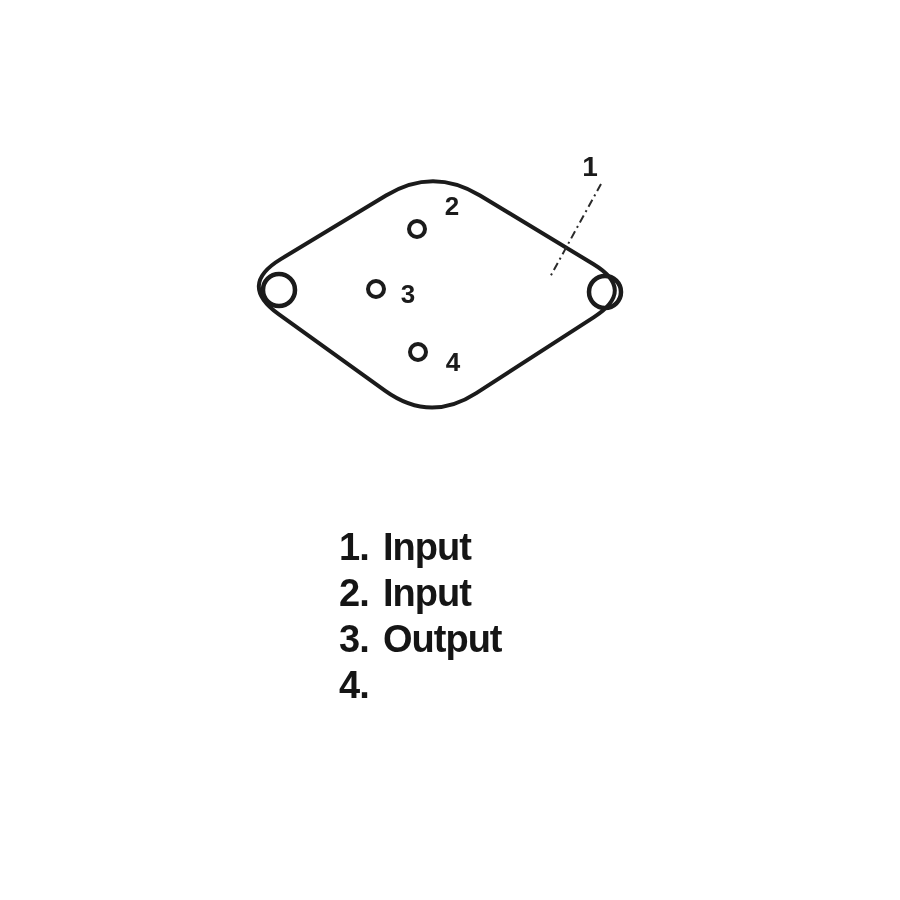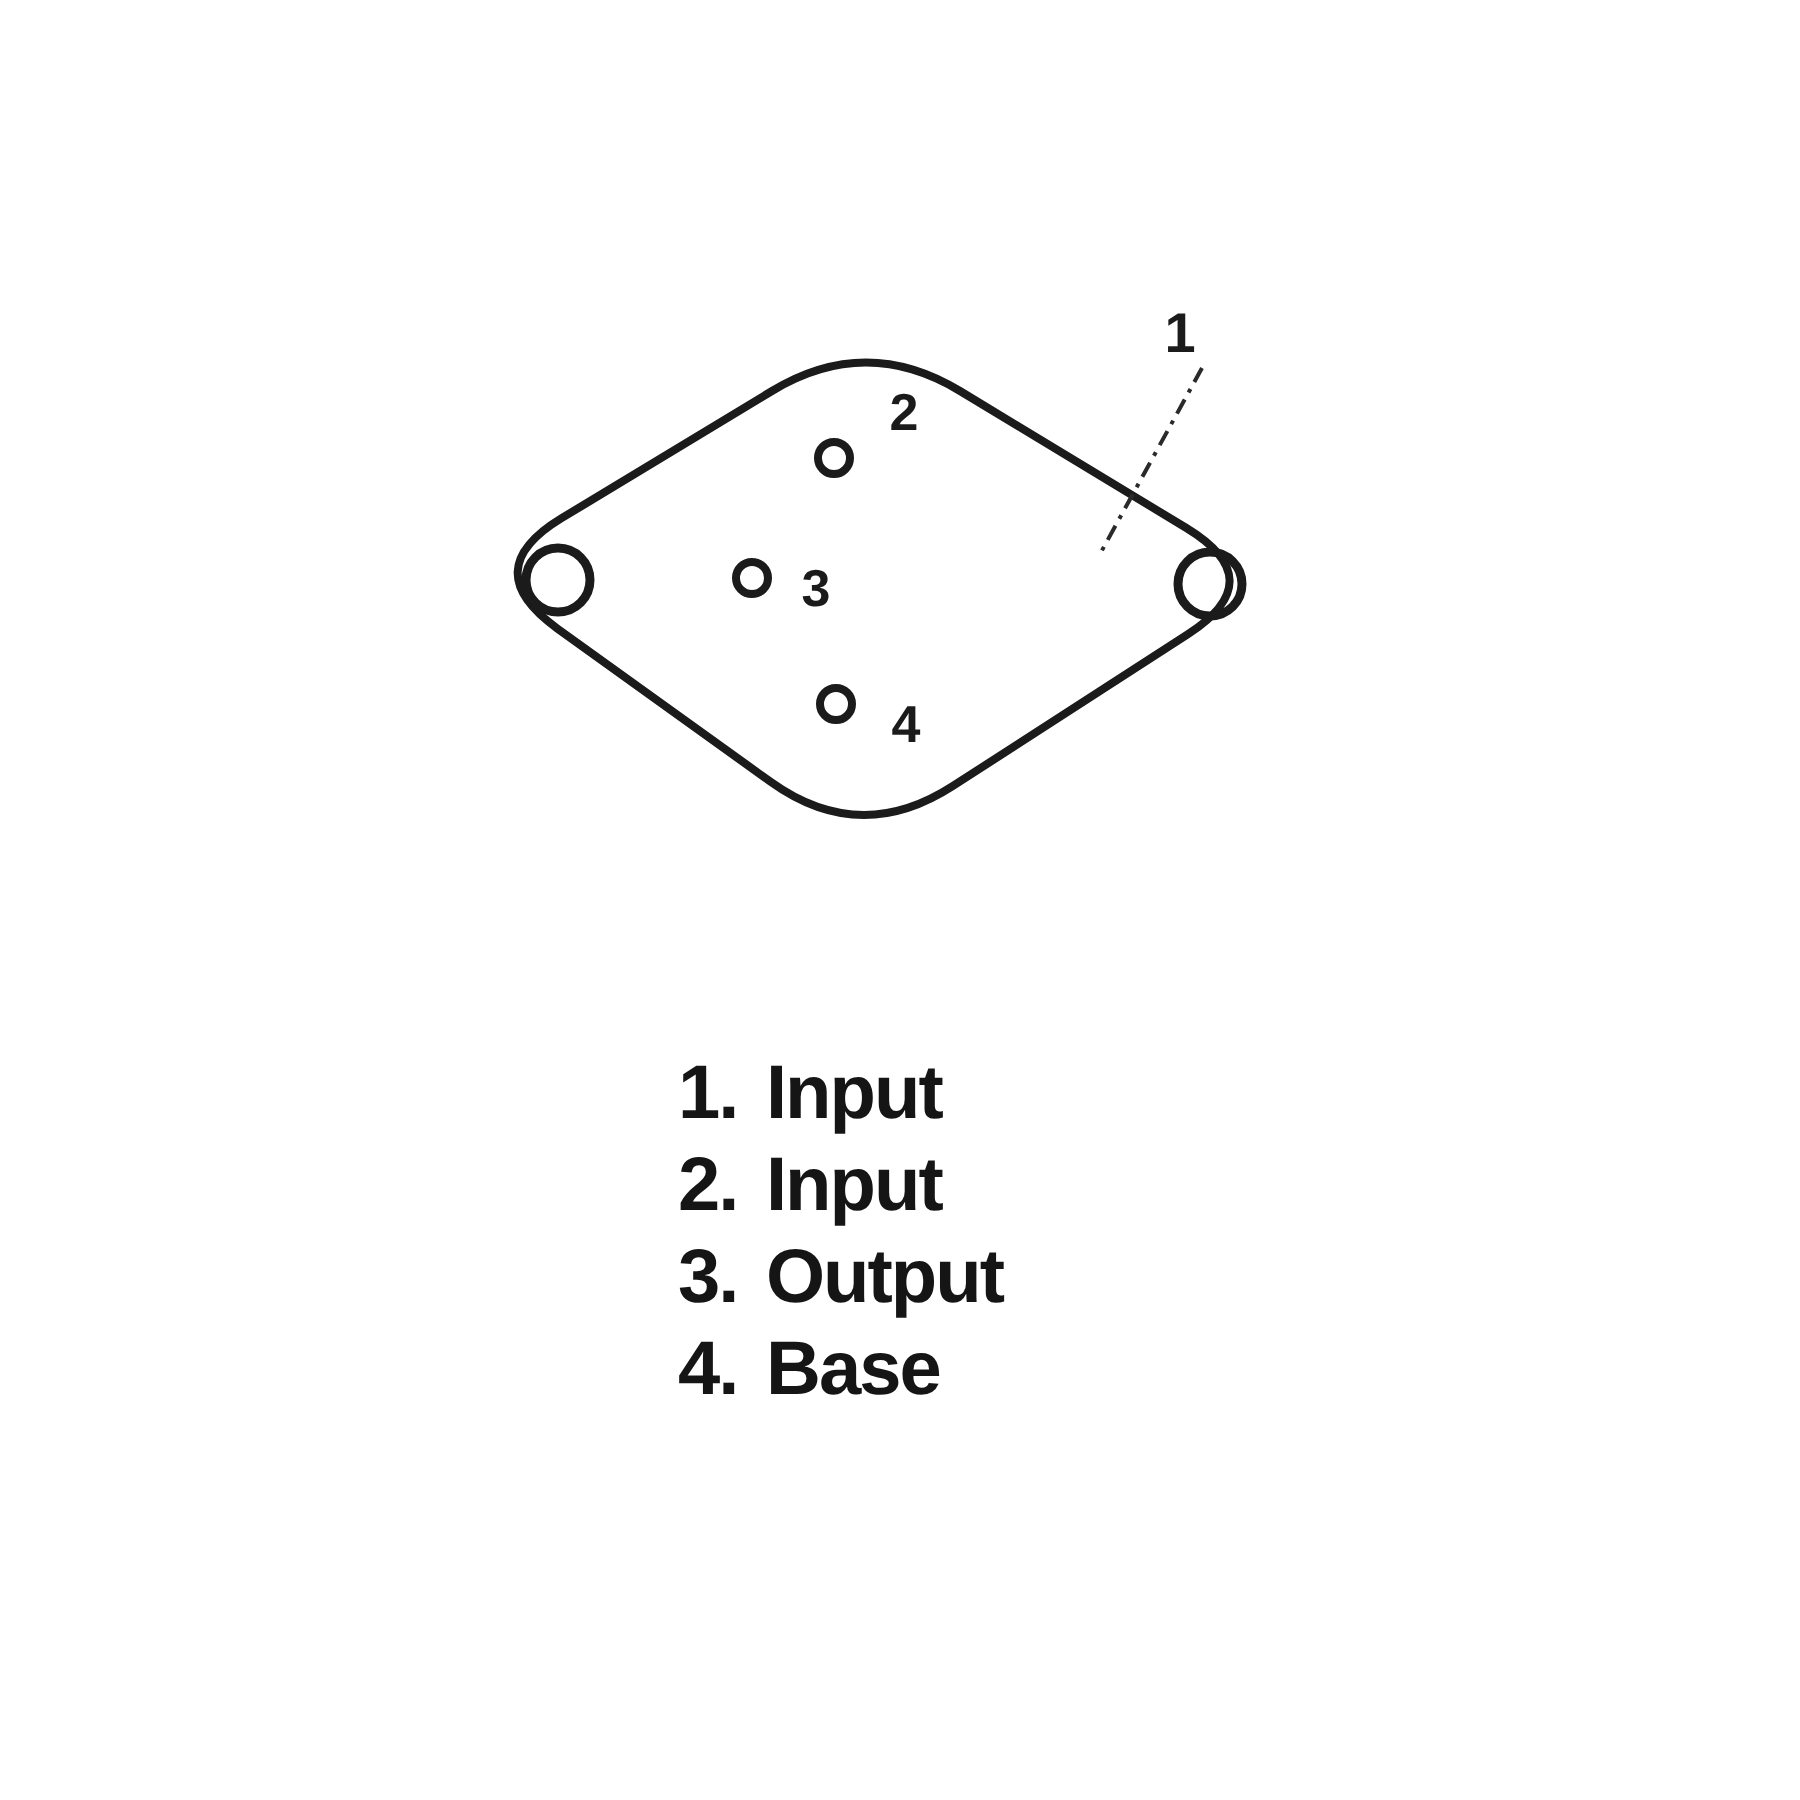--- a/index.html
+++ b/index.html
@@ -93,17 +93,16 @@
     <div class="legend-row">
       <span class="legend-num">2.</span>
       <span class="legend-label">Input</span>
     </div>
     <div class="legend-row">
       <span class="legend-num">3.</span>
       <span class="legend-label">Output</span>
     </div>
     <div class="legend-row">
       <span class="legend-num">4.</span>
-      <span class="legend-label">Base</span>
     </div>
   </div>
 
 </div>
 
 </body></html>

